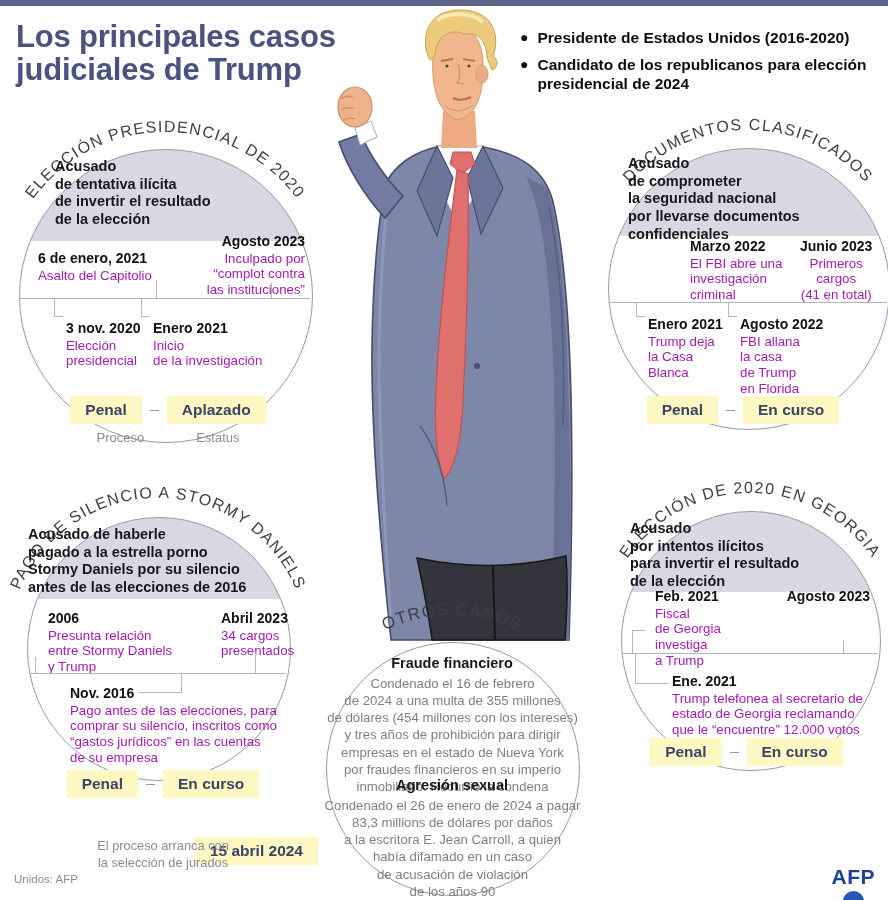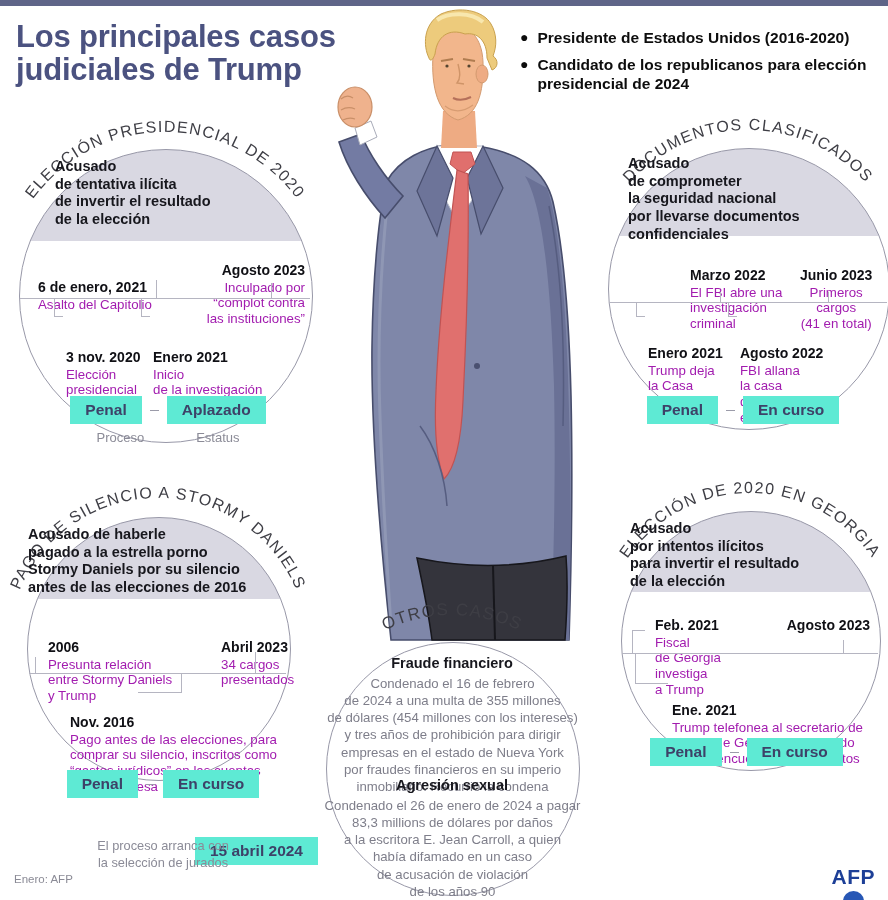--- a/index.html
+++ b/index.html
@@ -16,29 +16,29 @@
   .bullet-dot{font-size:14px;line-height:1.4;}
   .case{position:absolute;}
   .case-svg{position:absolute;left:0;top:0;overflow:visible;pointer-events:none;}
   .arc-text{font-size:16px;fill:#3e3e45;letter-spacing:1.3px;}
   .circle{position:absolute;border-radius:50%;border:1px solid #9898a8;background:#fff;}
   .circle.filled{background:linear-gradient(to bottom,#d9d8e2 0%,#d9d8e2 31%,#ffffff 31%);}
   .case-headline{position:absolute;font-size:14.5px;font-weight:bold;color:#17171d;
                  text-align:left;line-height:1.22;}
   .tl-entry{position:absolute;}
   .tl-entry.right{text-align:right;}
-  .tl-date{font-size:14px;font-weight:bold;color:#101015;line-height:1.25;margin-top:29px;}
+  .tl-date{font-size:14px;font-weight:bold;color:#101015;line-height:1.25;}
   .tl-desc{font-size:13.3px;color:#a21caf;line-height:1.18;}
   .tl-line{position:absolute;border-top:1px solid #b5b5c1;height:0;}
   .tl-tick{position:absolute;border-left:1px solid #b5b5c1;width:0;}
   .elbow-lb{position:absolute;border-left:1px solid #b5b5c1;border-bottom:1px solid #b5b5c1;}
   .elbow-lt{position:absolute;border-left:1px solid #b5b5c1;border-top:1px solid #b5b5c1;}
   .elbow-rb{position:absolute;border-right:1px solid #b5b5c1;border-bottom:1px solid #b5b5c1;}
   .badges{position:absolute;left:0;right:0;display:flex;justify-content:center;align-items:center;gap:8px;}
-  .badge{background:#5eead4;color:#3d4268;font-weight:bold;font-size:15.5px;padding:5px 15px;}
+  .badge{background:#fef9c3;color:#3d4268;font-weight:bold;font-size:15.5px;padding:5px 15px;}
   .badge-dash{width:9px;border-top:1.5px solid #9b9ba9;}
   .captions{position:absolute;left:0;right:0;display:flex;justify-content:center;gap:52px;
             color:#8b8b97;font-size:13px;}
   .case-note{position:absolute;left:0;right:0;text-align:center;color:#8b8b97;
              font-size:12.8px;line-height:1.3;}
   .date-badge-row{position:absolute;left:13px;right:0;display:flex;justify-content:flex-end;margin-top:33px;}
   .other-title{position:absolute;font-size:14.5px;font-weight:bold;color:#17171d;text-align:center;}
   .other-text{position:absolute;font-size:13.2px;color:#7e7e8a;text-align:center;line-height:1.3;}
   .source{position:absolute;left:14px;top:873px;font-size:11.5px;color:#8b8b96;}
   .afp-logo{position:absolute;right:13px;top:865px;display:flex;align-items:center;gap:2px;flex-direction:column;}
@@ -304,18 +304,18 @@
 inmobiliario. Recurrió la condena</div>
     <div class="other-title" style="left:12px;top:172px;width:260px;">Agresión sexual</div>
     <div class="other-text pre" style="left:0px;top:192px;width:285px;">Condenado el 26 de enero de 2024 a pagar
 83,3 millions de dólares por daños
 a la escritora E. Jean Carroll, a quien
 había difamado en un caso
 de acusación de violación
 de los años 90</div>
   </div>
 
-  <div class="source">Enero: AFP</div>
+  <div class="source">Unidos: AFP</div>
   <div class="afp-logo">
     <span class="afp-text">AFP</span>
     <span class="afp-circle"></span>
   </div>
 </div>
 
 </body></html>

